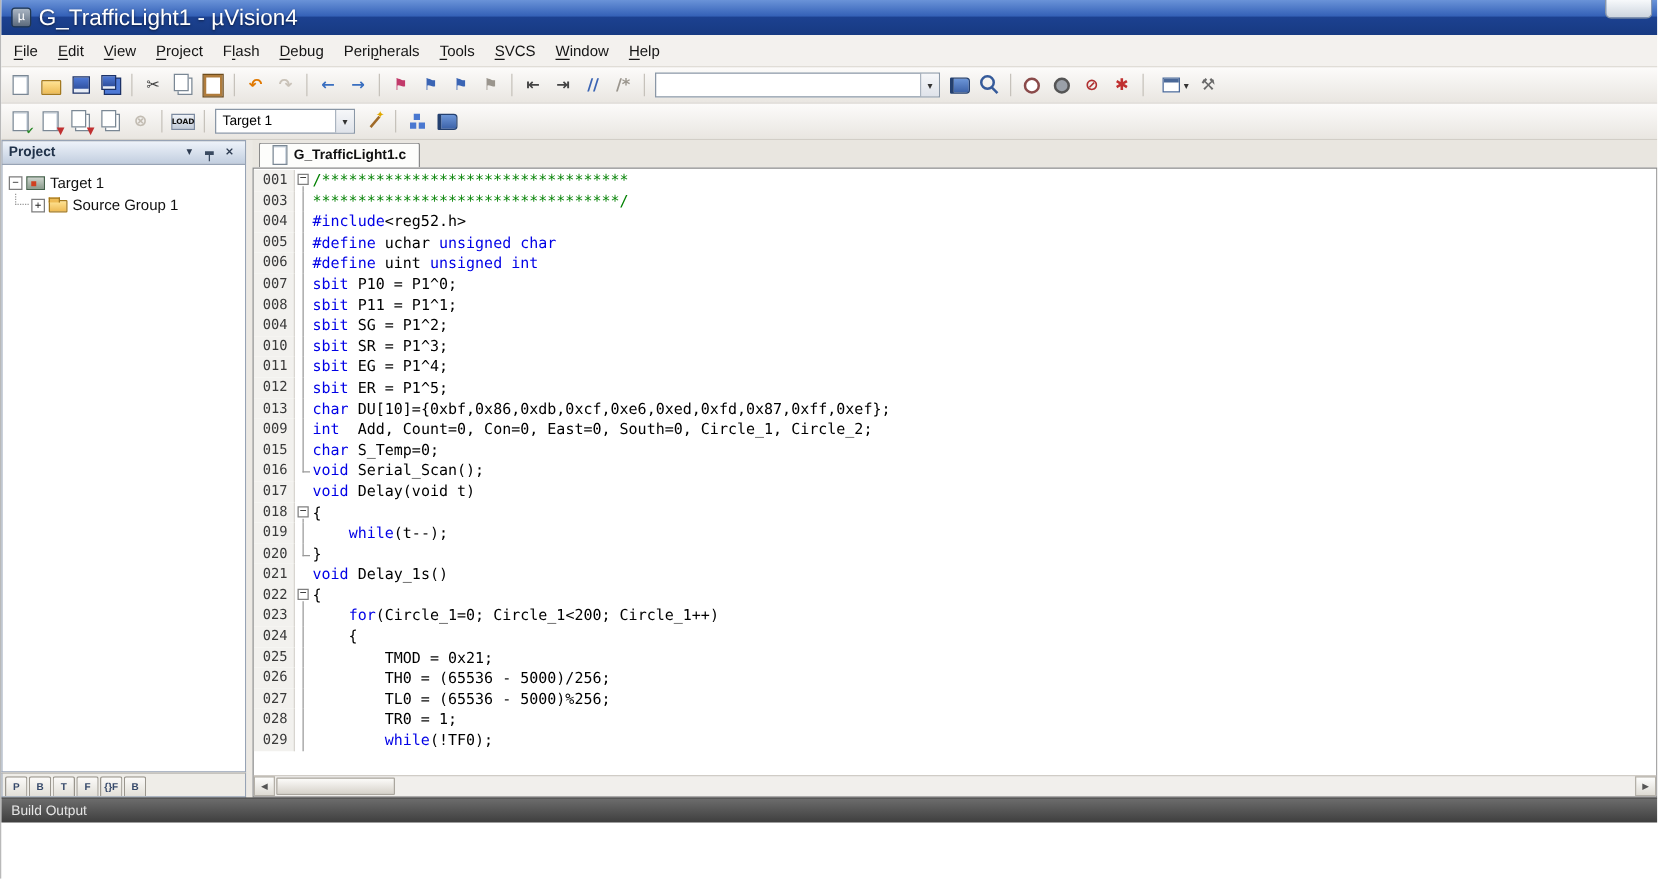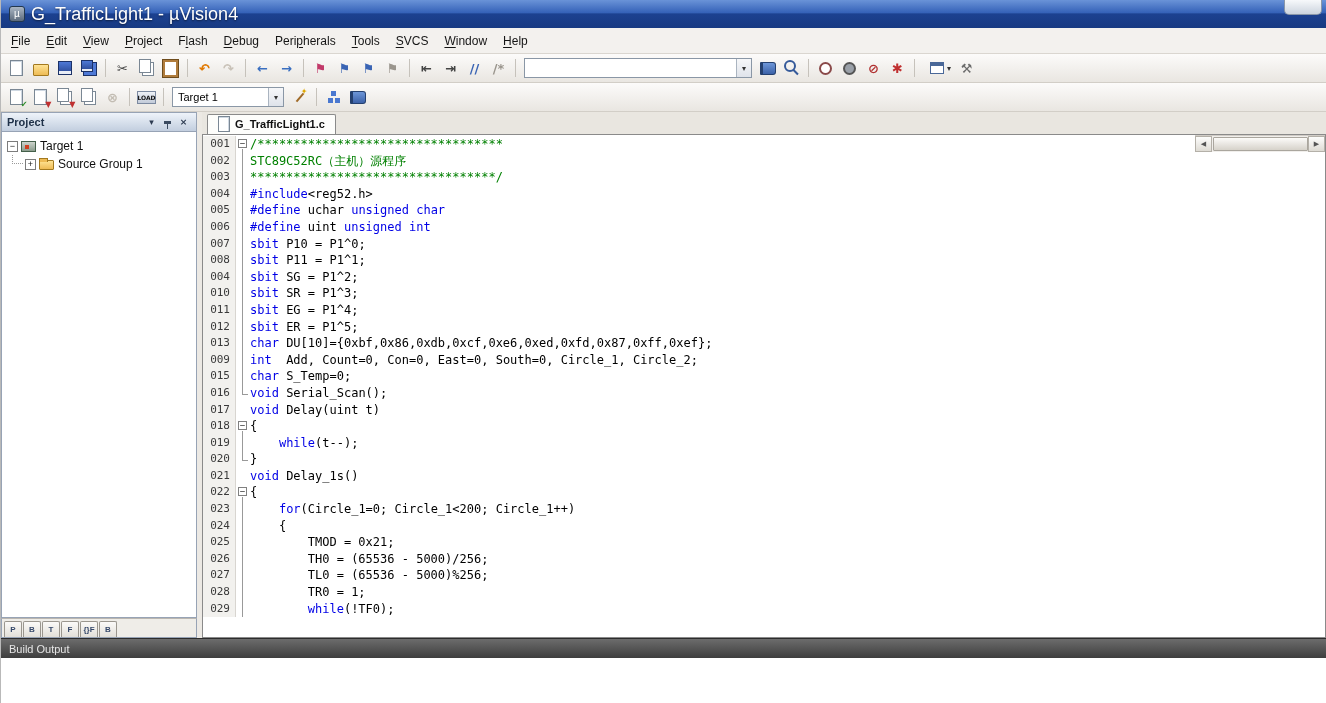--- a/index.html
+++ b/index.html
@@ -96,21 +96,21 @@
   .btab{min-width:18px;height:16px;border:1px solid #9a968e;border-bottom:none;border-radius:2px 2px 0 0;
     background:linear-gradient(#fbfaf8,#e2dfd8);font-size:8px;font-weight:bold;color:#35486a;
     display:flex;align-items:center;justify-content:center;padding:0 2px;margin-right:1px}
 
   
   .editor{position:absolute;left:201px;top:0;right:0;bottom:0;display:flex;flex-direction:column}
   .tabbar{height:22px;display:flex;align-items:flex-end;padding-left:5px}
   .etab{display:flex;align-items:center;gap:5px;background:#fdfdfb;border:1px solid #8a8a8a;border-bottom:none;
     border-radius:2px 2px 0 0;padding:2px 10px 3px;font-size:11px;font-weight:bold;color:#101010}
   .etab .tbi{width:12px;height:14px;font-weight:normal}
-  .ecode{flex:1;background:#fff;border:1px solid #8a8a8a;display:flex;flex-direction:row;overflow:hidden}
+  .ecode{flex:1;background:#fff;border:1px solid #8a8a8a;display:flex;flex-direction:column;overflow:hidden}
   .lines{flex:1;overflow:hidden;padding-top:1px}
   .cl{display:flex;height:16.6px;font-family:"DejaVu Sans Mono","Liberation Mono",monospace;
     font-size:12px;line-height:16.6px;white-space:pre}
   .ln{width:33px;flex:none;text-align:right;padding-right:5px;background:#f2f1ee;color:#3a3a3a;
     border-right:1px solid #d8d5d0;font-size:11px}
   .fold{width:14px;flex:none;position:relative}
   .fbox{position:absolute;top:3px;left:2px;width:9px;height:9px;border:1px solid #808080;background:#fff;
     font-size:9px;line-height:7px;text-align:center;color:#333}
   .f-open::after{content:"";position:absolute;top:13px;bottom:0;left:6px;border-left:1px solid #999}
   .f-mid::before{content:"";position:absolute;top:0;bottom:0;left:6px;border-left:1px solid #999}
@@ -331,36 +331,35 @@
     <div class="editor">
       <div class="tabbar">
         <div class="etab">
           <span class="tbi k-page"></span>
           <span>G_TrafficLight1.c</span>
         </div>
       </div>
       <div class="ecode">
         <div class="lines">
             <div class="cl"><span class="ln">001</span><span class="fold f-open"><span class="fbox">−</span></span><span class="code"><span class="s-c">/**********************************</span></span></div>
-            <div class="cl"><span class="ln">002</span><span class="fold f-mid"></span><span class="code"><span class="s-c">STC89C52RC（主机）源程序</span></span></div>
             <div class="cl"><span class="ln">003</span><span class="fold f-mid"></span><span class="code"><span class="s-c">**********************************/</span></span></div>
             <div class="cl"><span class="ln">004</span><span class="fold f-mid"></span><span class="code"><span class="s-k">#include</span><span class="s-p">&lt;reg52.h&gt;</span></span></div>
             <div class="cl"><span class="ln">005</span><span class="fold f-mid"></span><span class="code"><span class="s-k">#define</span><span class="s-p"> uchar </span><span class="s-k">unsigned</span><span class="s-p"> </span><span class="s-k">char</span></span></div>
             <div class="cl"><span class="ln">006</span><span class="fold f-mid"></span><span class="code"><span class="s-k">#define</span><span class="s-p"> uint </span><span class="s-k">unsigned</span><span class="s-p"> </span><span class="s-k">int</span></span></div>
             <div class="cl"><span class="ln">007</span><span class="fold f-mid"></span><span class="code"><span class="s-k">sbit</span><span class="s-p"> P10 = P1^0;</span></span></div>
             <div class="cl"><span class="ln">008</span><span class="fold f-mid"></span><span class="code"><span class="s-k">sbit</span><span class="s-p"> P11 = P1^1;</span></span></div>
             <div class="cl"><span class="ln">004</span><span class="fold f-mid"></span><span class="code"><span class="s-k">sbit</span><span class="s-p"> SG = P1^2;</span></span></div>
             <div class="cl"><span class="ln">010</span><span class="fold f-mid"></span><span class="code"><span class="s-k">sbit</span><span class="s-p"> SR = P1^3;</span></span></div>
             <div class="cl"><span class="ln">011</span><span class="fold f-mid"></span><span class="code"><span class="s-k">sbit</span><span class="s-p"> EG = P1^4;</span></span></div>
             <div class="cl"><span class="ln">012</span><span class="fold f-mid"></span><span class="code"><span class="s-k">sbit</span><span class="s-p"> ER = P1^5;</span></span></div>
             <div class="cl"><span class="ln">013</span><span class="fold f-mid"></span><span class="code"><span class="s-k">char</span><span class="s-p"> DU[10]={0xbf,0x86,0xdb,0xcf,0xe6,0xed,0xfd,0x87,0xff,0xef};</span></span></div>
             <div class="cl"><span class="ln">009</span><span class="fold f-mid"></span><span class="code"><span class="s-k">int</span><span class="s-p">  Add, Count=0, Con=0, East=0, South=0, Circle_1, Circle_2;</span></span></div>
             <div class="cl"><span class="ln">015</span><span class="fold f-mid"></span><span class="code"><span class="s-k">char</span><span class="s-p"> S_Temp=0;</span></span></div>
             <div class="cl"><span class="ln">016</span><span class="fold f-end"></span><span class="code"><span class="s-k">void</span><span class="s-p"> Serial_Scan();</span></span></div>
-            <div class="cl"><span class="ln">017</span><span class="fold"></span><span class="code"><span class="s-k">void</span><span class="s-p"> Delay(uint t)</span></span></div>
+            <div class="cl"><span class="ln">017</span><span class="fold"></span><span class="code"><span class="s-k">void</span><span class="s-p"> Delay(void t)</span></span></div>
             <div class="cl"><span class="ln">018</span><span class="fold f-open"><span class="fbox">−</span></span><span class="code"><span class="s-p">{</span></span></div>
             <div class="cl"><span class="ln">019</span><span class="fold f-mid"></span><span class="code"><span class="s-p">    </span><span class="s-k">while</span><span class="s-p">(t--);</span></span></div>
             <div class="cl"><span class="ln">020</span><span class="fold f-end"></span><span class="code"><span class="s-p">}</span></span></div>
             <div class="cl"><span class="ln">021</span><span class="fold"></span><span class="code"><span class="s-k">void</span><span class="s-p"> Delay_1s()</span></span></div>
             <div class="cl"><span class="ln">022</span><span class="fold f-open"><span class="fbox">−</span></span><span class="code"><span class="s-p">{</span></span></div>
             <div class="cl"><span class="ln">023</span><span class="fold f-mid"></span><span class="code"><span class="s-p">    </span><span class="s-k">for</span><span class="s-p">(Circle_1=0; Circle_1&lt;200; Circle_1++)</span></span></div>
             <div class="cl"><span class="ln">024</span><span class="fold f-mid"></span><span class="code"><span class="s-p">    {</span></span></div>
             <div class="cl"><span class="ln">025</span><span class="fold f-mid"></span><span class="code"><span class="s-p">        TMOD = 0x21;</span></span></div>
             <div class="cl"><span class="ln">026</span><span class="fold f-mid"></span><span class="code"><span class="s-p">        TH0 = (65536 - 5000)/256;</span></span></div>
             <div class="cl"><span class="ln">027</span><span class="fold f-mid"></span><span class="code"><span class="s-p">        TL0 = (65536 - 5000)%256;</span></span></div>

